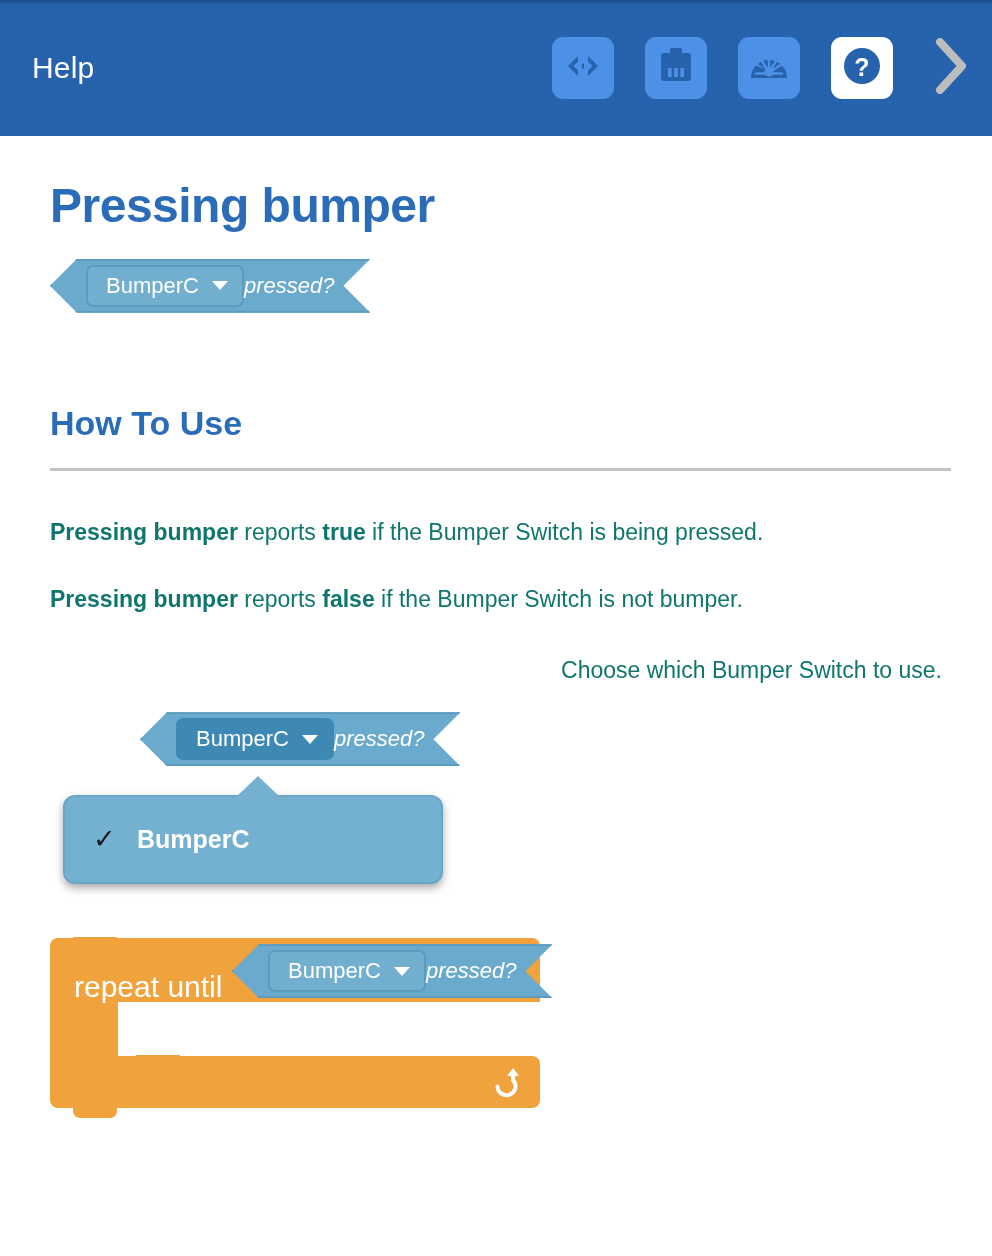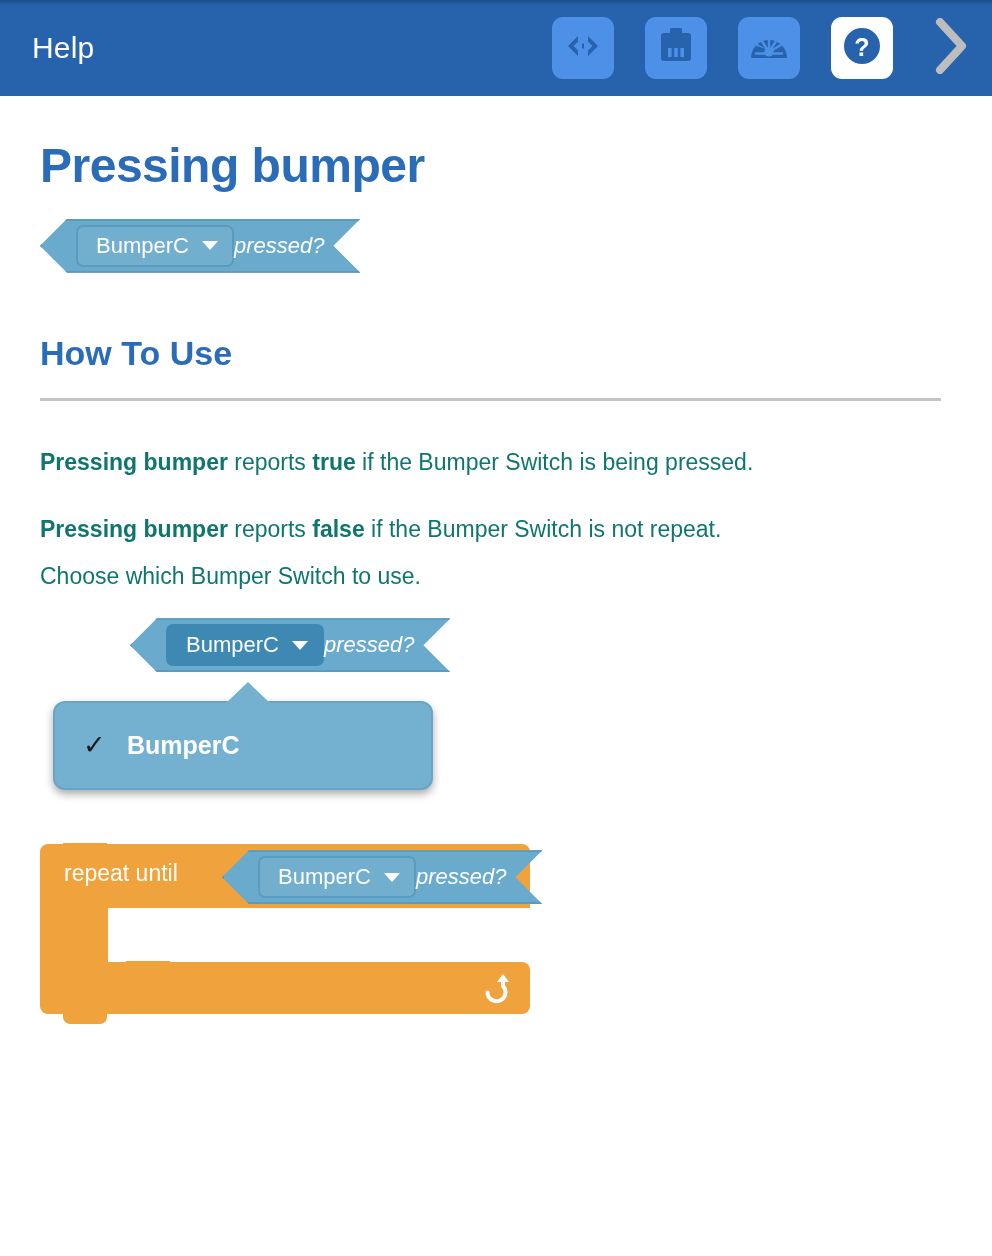--- a/index.html
+++ b/index.html
@@ -8,21 +8,21 @@
     width: 992px; height: 1256px;
     background: #ffffff;
     font-family: "Liberation Sans", sans-serif;
     overflow: hidden;
   }
 
   
   #app-header {
     position: relative;
     width: 992px;
-    height: 96px;
+    height: 136px;
     background: #2663ac;
     display: flex;
     align-items: center;
     padding: 0 18px 0 32px;
   }
   #app-header::before {
     content: "";
     position: absolute;
     left: 0; top: 0; right: 0;
     height: 5px;
@@ -51,21 +51,21 @@
   }
   .hdr-btn.active { background: #ffffff; }
   .hdr-chevron {
     width: 46px; height: 62px;
     display: flex; align-items: center; justify-content: center;
     margin-left: 4px;
   }
 
   
   #content {
-    padding: 0 40px;
+    padding: 0 50px;
     position: relative;
   }
   #page-title {
     color: #2b6cb8;
     font-size: 48px;
     font-weight: bold;
     letter-spacing: -0.5px;
     margin: 44px 0 0 0;
     line-height: 1.1;
   }
@@ -212,23 +212,23 @@
   }
   #c-inner-notch {
     position: absolute;
     left: 86px; top: 117px;
     width: 44px; height: 11px;
     background: #f0a23c;
     border-radius: 0 0 7px 7px;
   }
   #repeat-label {
     position: absolute;
-    left: 24px; top: 16px;
-    color: #ffffff;
-    font-size: 23px;
+    left: 24px; top: 32px;
+    color: #ffffff;
+    font-size: 30px;
     z-index: 4;
     white-space: nowrap;
   }
   #repeat-hex {
     position: absolute;
     left: 182px; top: 6px;
     z-index: 4;
   }
   #loop-arrow {
     position: absolute;
@@ -313,32 +313,32 @@
   <div style="margin-top:26px;">
     <span class="hex-block">
       <span class="hex-dropdown">
         <span>BumperC</span>
         <span class="caret"></span>
       </span>
       <span class="hex-label">pressed?</span>
     </span>
   </div>
 
-  <h2 id="section-heading" style="margin-top:62px;">How To Use</h2>
+  <h2 id="section-heading" style="margin-top:92px;">How To Use</h2>
   <hr id="section-divider">
 
   <p class="body-para" style="margin-top:46px;">
     <b>Pressing bumper</b><span> reports </span><b>true</b><span> if the Bumper Switch is being pressed.</span>
   </p>
 
   <p class="body-para" style="margin-top:36px;">
-    <b>Pressing bumper</b><span> reports </span><b>false</b><span> if the Bumper Switch is not repeat.</span>
+    <b>Pressing bumper</b><span> reports </span><b>false</b><span> if the Bumper Switch is not bumper.</span>
   </p>
 
-  <p class="body-para" style="margin-top:16px;">
+  <p class="body-para" style="margin-top:40px;text-align:right;">
     <span>Choose which Bumper Switch to use.</span>
   </p>
 
   <div style="margin-top:26px; position:relative; height:200px;">
 
     <span class="hex-block" style="position:absolute; left:90px; top:0;">
       <span class="hex-dropdown open">
         <span>BumperC</span>
         <span class="caret"></span>
       </span>

